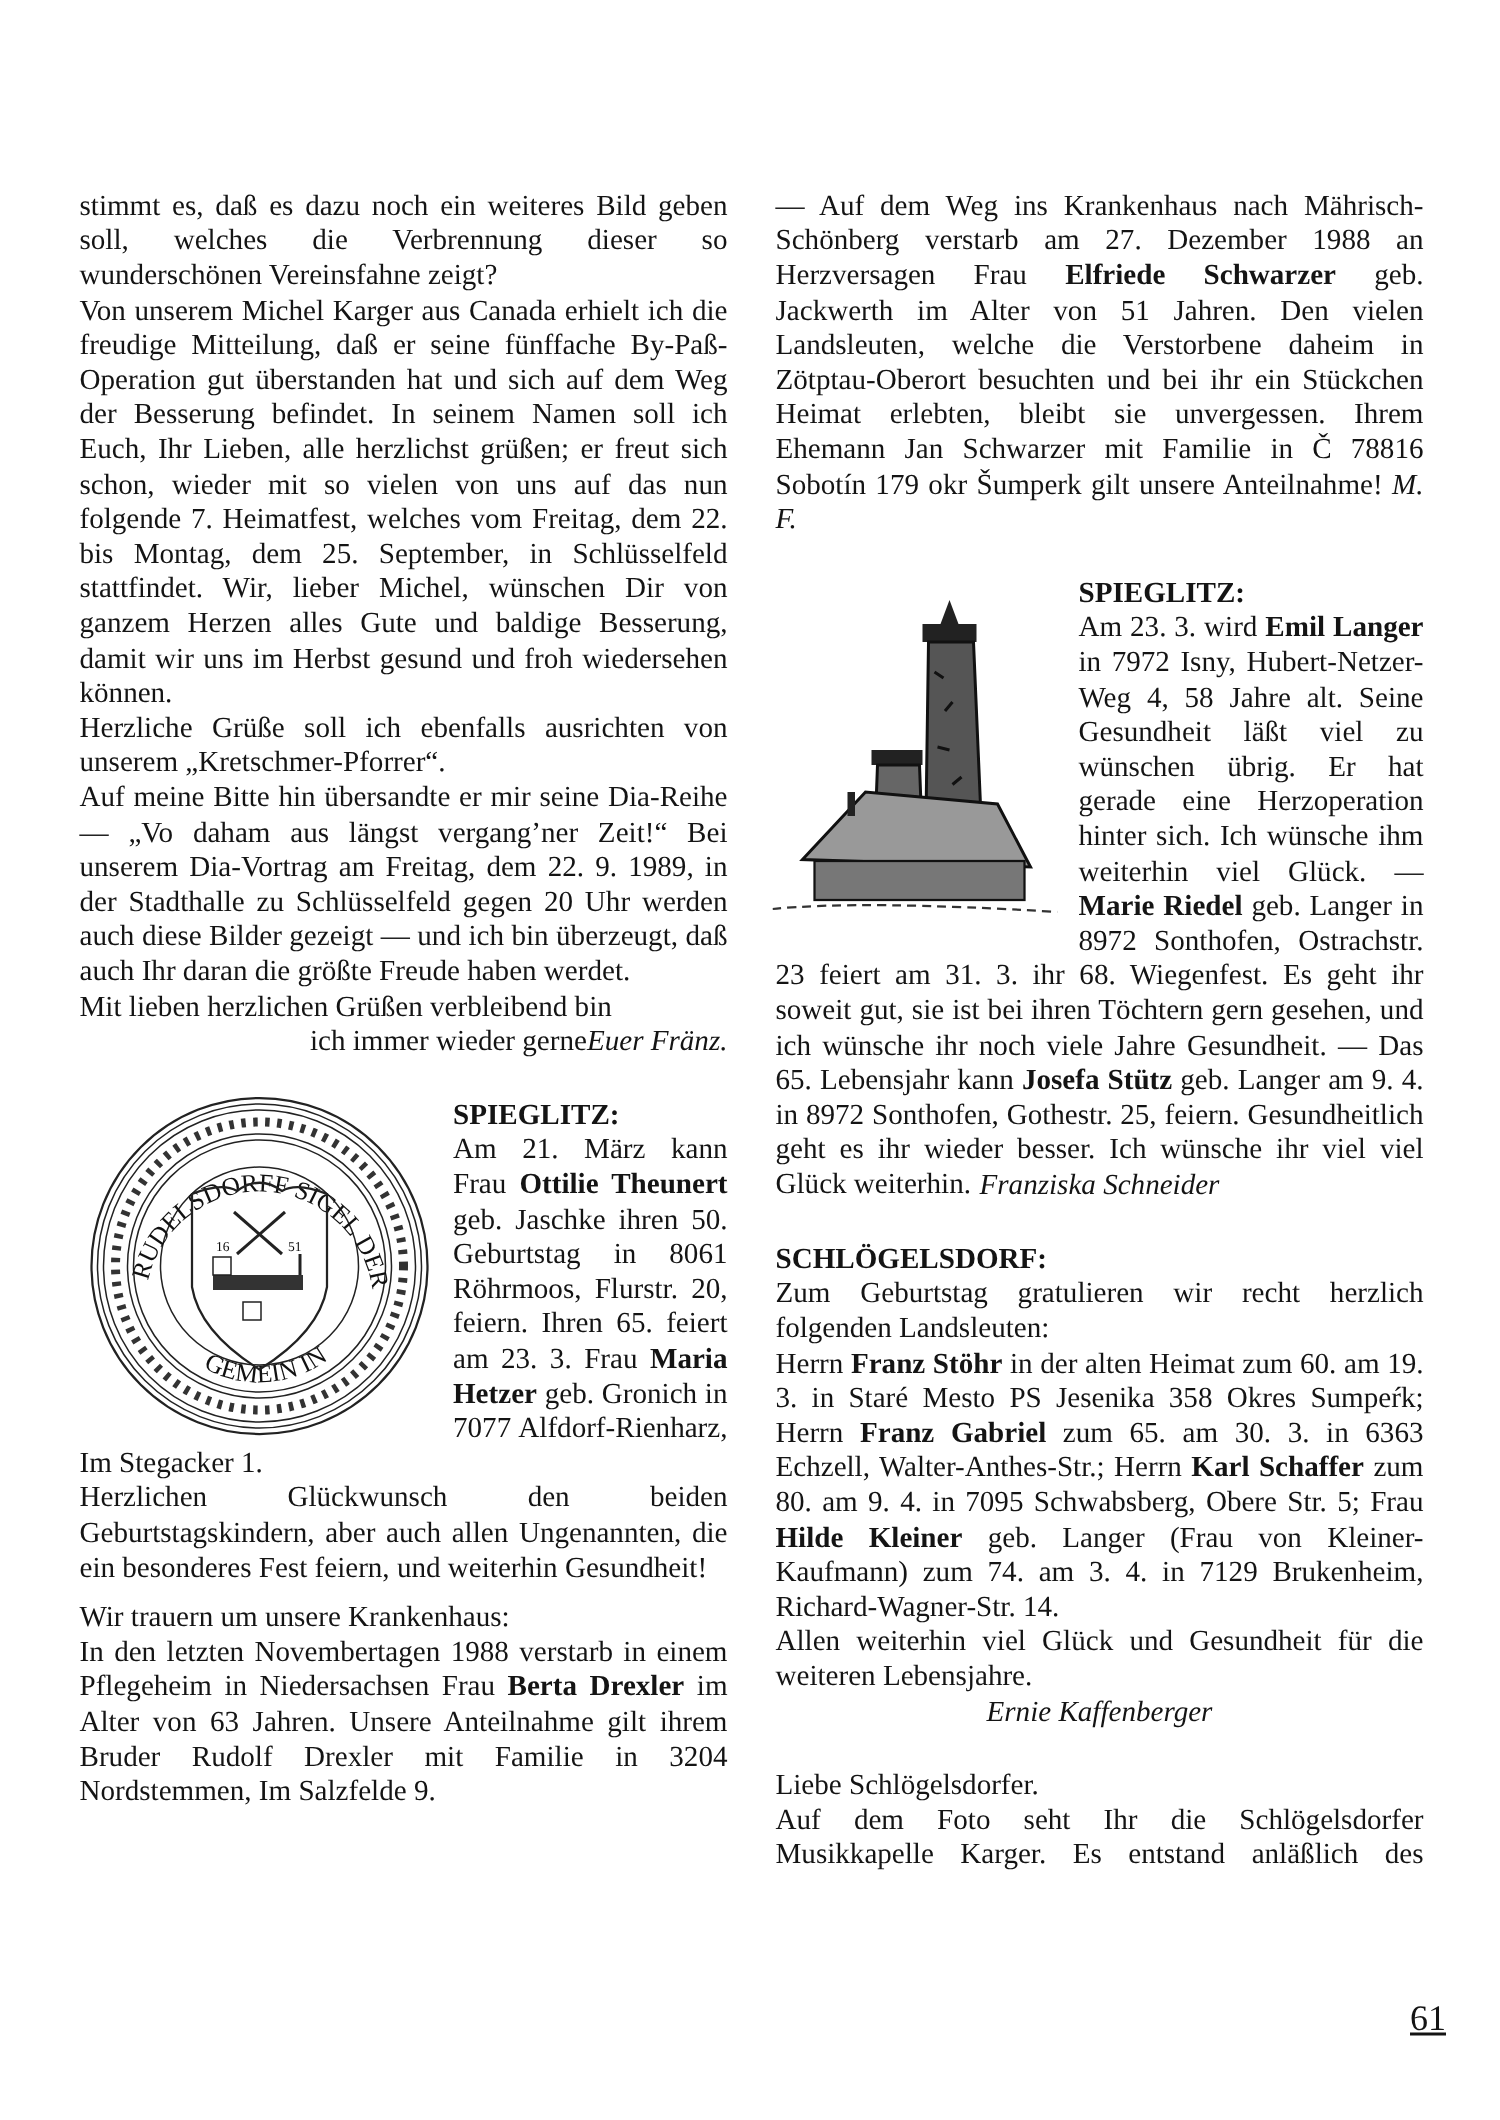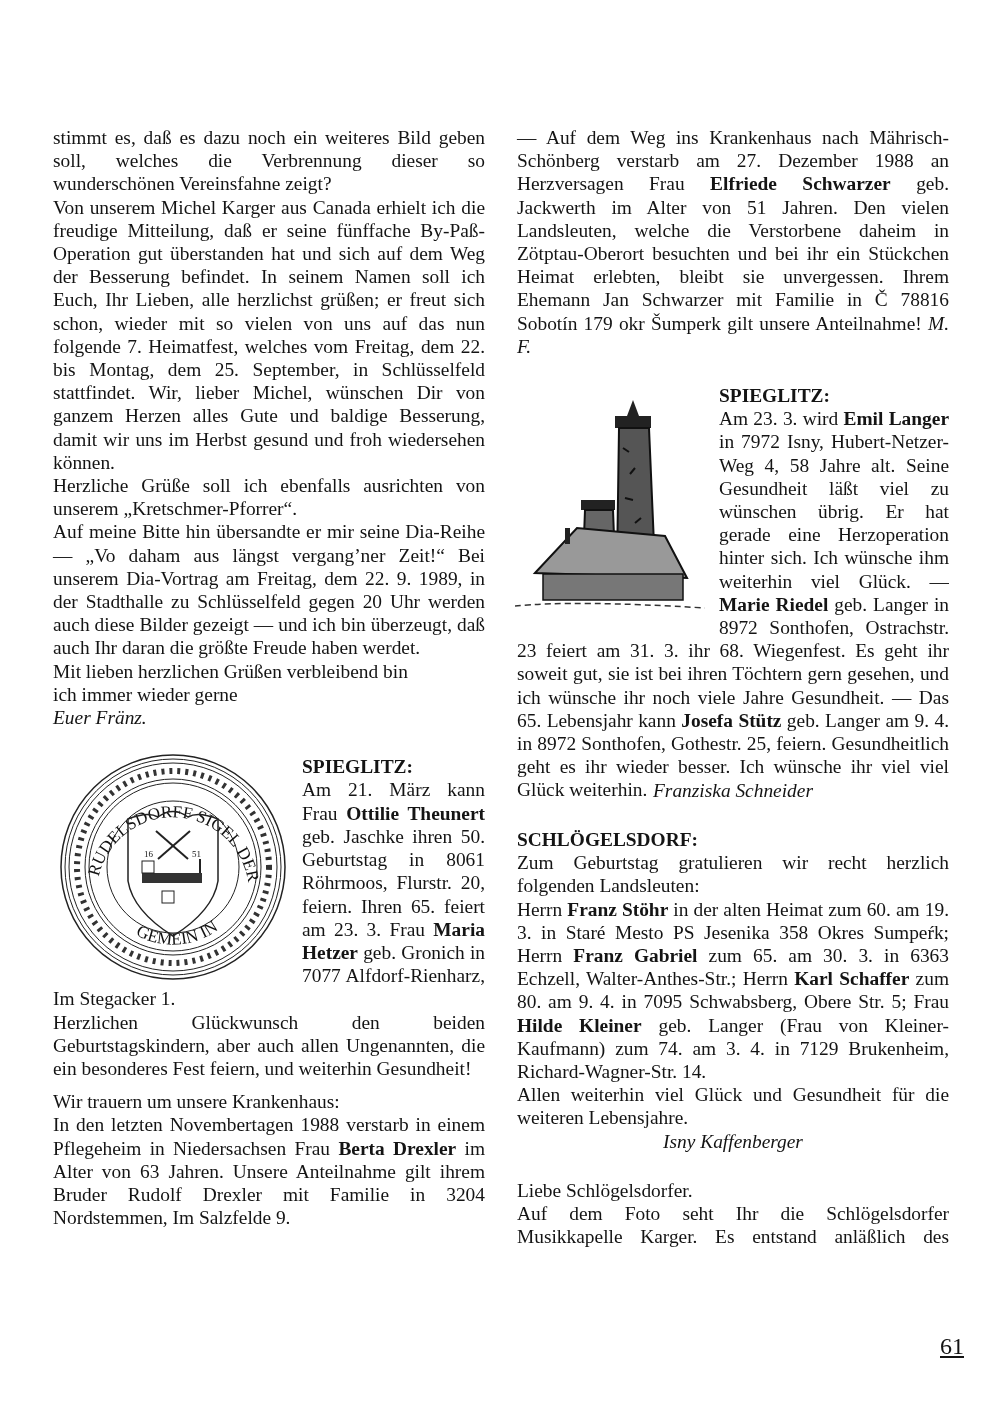--- a/index.html
+++ b/index.html
@@ -4,21 +4,21 @@
 <style>
   html, body { margin:0; padding:0; background:#ffffff; }
   body { width:1000px; height:1413px; position:relative; overflow:hidden;
          font-family:"Liberation Serif","DejaVu Serif",serif; color:#141414; }
   .col { position:absolute; top:126px; width:432px; font-size:19.4px; line-height:23.2px; }
   .left { left:53px; }
   .right { left:517px; }
   p { margin:0; text-align:justify; }
   .b { font-weight:bold; }
   .i { font-style:italic; }
-  .sig { display:flex; justify-content:flex-start;flex-direction:column; }
+  .sig { display:flex; justify-content:flex-end; }
   .right-align { text-align:center; }
   .head { font-weight:bold; }
   .gap { height:10px; }
   .float-img-left { float:left; shape-outside:margin-box; margin-right:14px; }
   .seal { width:230px; height:232px; margin-top:-4px; margin-left:5px; }
   .tower { width:190px; height:240px; margin-top:-6px; margin-left:-2px; }
   .page-no { position:absolute; right:36px; top:1333px; font-size:24px;text-decoration:underline; }
   svg text { font-family:"Liberation Serif",serif; }
 </style>
 </head>
@@ -102,21 +102,21 @@
     <div class="right-align i" style="margin-top:-23px">Franziska Schneider</div>
   </div>
 
   <div style="height:26px"></div>
 
   <div>
     <div class="head">SCHLÖGELSDORF:</div>
     <p>Zum Geburtstag gratulieren wir recht herzlich folgenden Landsleuten:</p>
     <p><span>Herrn </span><span class="b">Franz Stöhr</span><span> in der alten Heimat zum 60. am 19. 3. in Staré Mesto PS Jesenika 358 Okres Sumpeŕk; Herrn </span><span class="b">Franz Gabriel</span><span> zum 65. am 30. 3. in 6363 Echzell, Walter-Anthes-Str.; Herrn </span><span class="b">Karl Schaffer</span><span> zum 80. am 9. 4. in 7095 Schwabsberg, Obere Str. 5; Frau </span><span class="b">Hilde Kleiner</span><span> geb. Langer (Frau von Kleiner-Kaufmann) zum 74. am 3. 4. in 7129 Brukenheim, Richard-Wagner-Str. 14.</span></p>
     <p>Allen weiterhin viel Glück und Gesundheit für die weiteren Lebensjahre.</p>
-    <div class="right-align i">Isny Kaffenberger</div>
+    <div class="right-align i">Ernie Kaffenberger</div>
   </div>
 
   <div style="height:26px"></div>
 
   <div>
     <p>Liebe Schlögelsdorfer.</p>
     <p style="text-align-last:justify">Auf dem Foto seht Ihr die Schlögelsdorfer Musikkapelle Karger. Es entstand anläßlich des</p>
   </div>
 </div>
 

